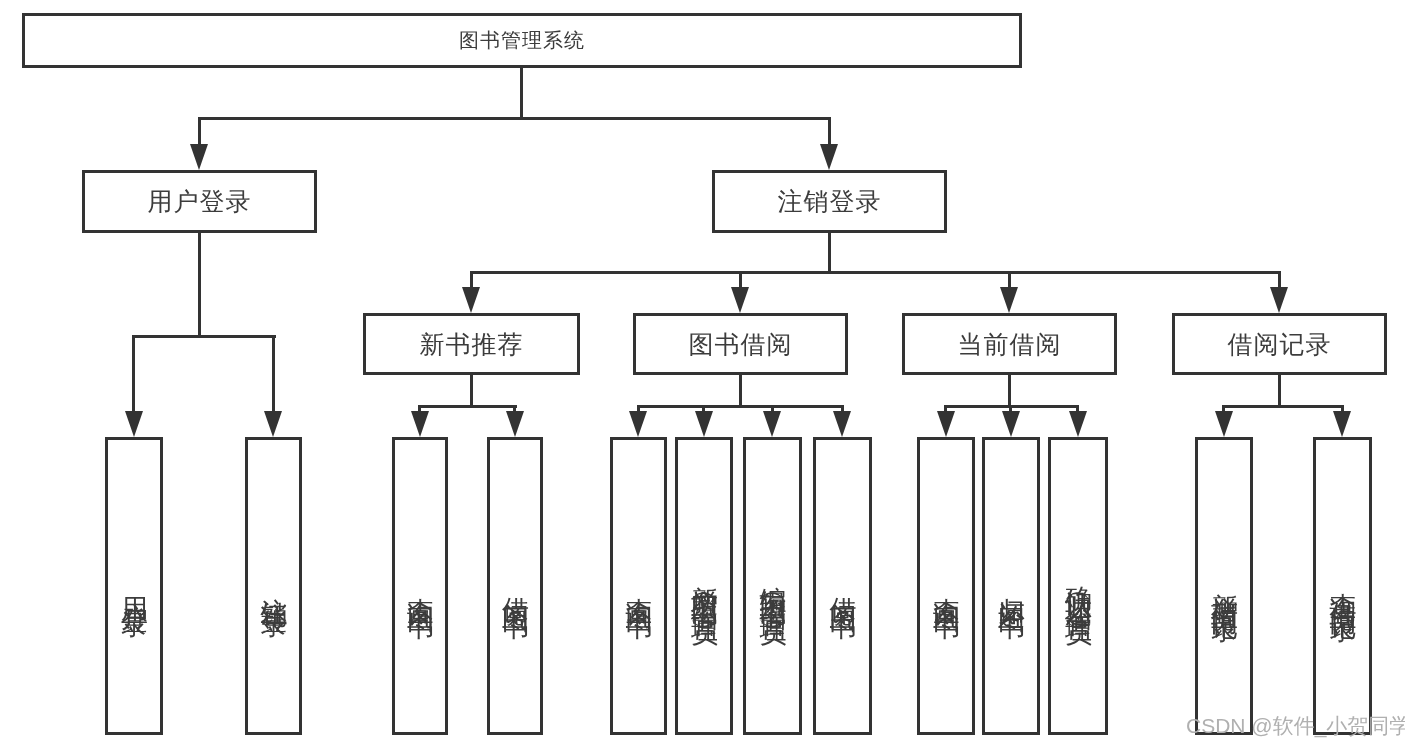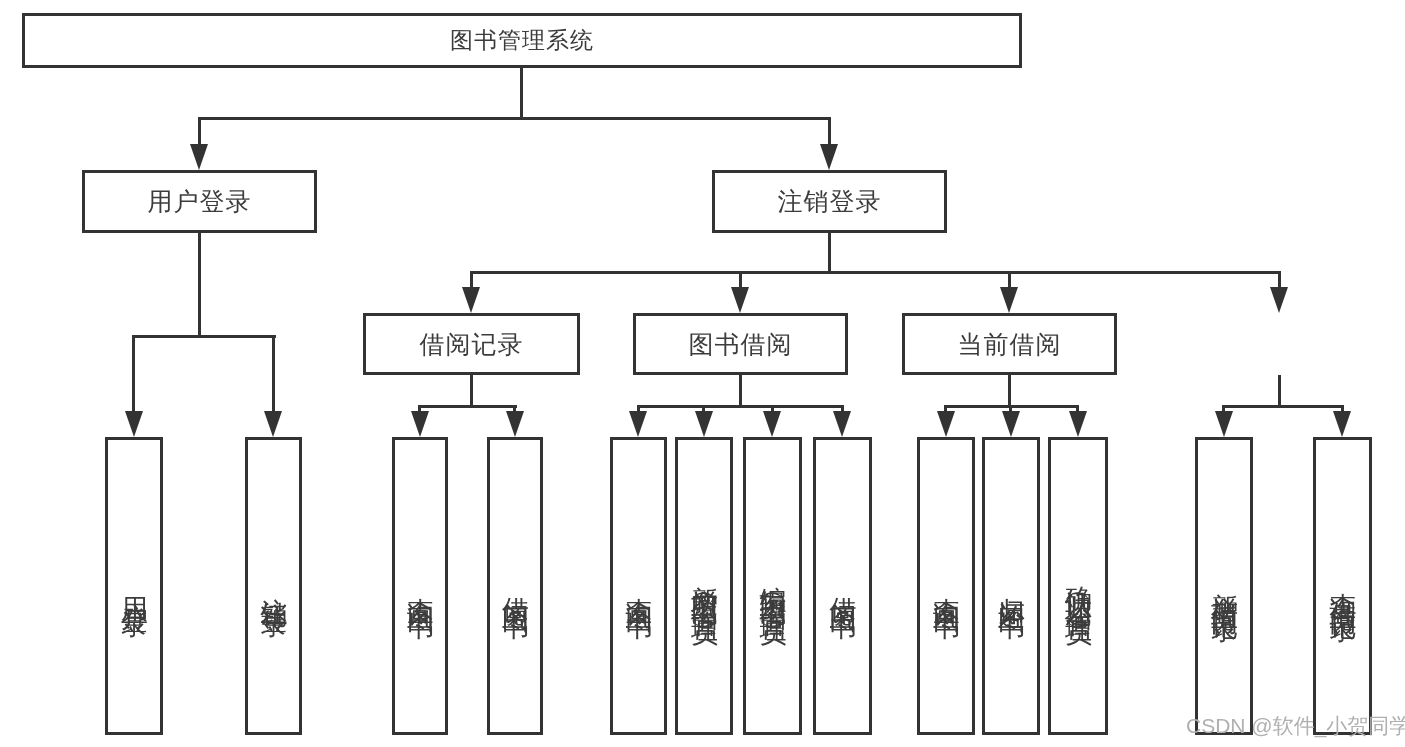--- a/index.html
+++ b/index.html
@@ -22,21 +22,21 @@
     border:3px solid var(--line);
     background:#fff;
     display:flex;align-items:center;justify-content:center;
   }
   .hl{
     color:var(--text);
     font-size:25px;
     letter-spacing:1px;
     white-space:nowrap;
   }
-  .hl.root{font-size:23px;font-family:Liberation Mono, monospace;}
+  .hl.root{font-size:20px;font-family:Liberation Mono, monospace;}
   .vtext{
     writing-mode:vertical-rl;
     text-orientation:mixed;
     color:var(--text);
     font-size:27px;
     letter-spacing:5px;
     line-height:1;
     white-space:nowrap;
   }
   .ln{position:absolute;background:var(--line);}
@@ -90,27 +90,30 @@
   <div class="ln" style="left:470px;top:271px;width:3px;height:20px"></div>
   <div class="ln" style="left:739px;top:271px;width:3px;height:20px"></div>
   <div class="ln" style="left:1008px;top:271px;width:3px;height:20px"></div>
   <div class="ln" style="left:1278px;top:271px;width:3px;height:20px"></div>
   <div class="arrow" style="left:462px;top:287px"></div>
   <div class="arrow" style="left:731px;top:287px"></div>
   <div class="arrow" style="left:1000px;top:287px"></div>
   <div class="arrow" style="left:1270px;top:287px"></div>
 
   <div class="box" style="left:363px;top:313px;width:217px;height:62px">
-    <span class="hl">借阅记录</span>
+    <span class="hl">新书推荐</span>
   </div>
   <div class="box" style="left:633px;top:313px;width:215px;height:62px">
     <span class="hl">图书借阅</span>
   </div>
   <div class="box" style="left:902px;top:313px;width:215px;height:62px">
     <span class="hl">当前借阅</span>
+  </div>
+  <div class="box" style="left:1172px;top:313px;width:215px;height:62px">
+    <span class="hl">借阅记录</span>
   </div>
 
   <div class="ln" style="left:470px;top:375px;width:3px;height:33px"></div>
   <div class="ln" style="left:418px;top:405px;width:99px;height:3px"></div>
   <div class="ln" style="left:418px;top:405px;width:3px;height:12px"></div>
   <div class="ln" style="left:513px;top:405px;width:3px;height:12px"></div>
   <div class="arrow" style="left:411px;top:411px"></div>
   <div class="arrow" style="left:506px;top:411px"></div>
 
   <div class="ln" style="left:739px;top:375px;width:3px;height:33px"></div>

